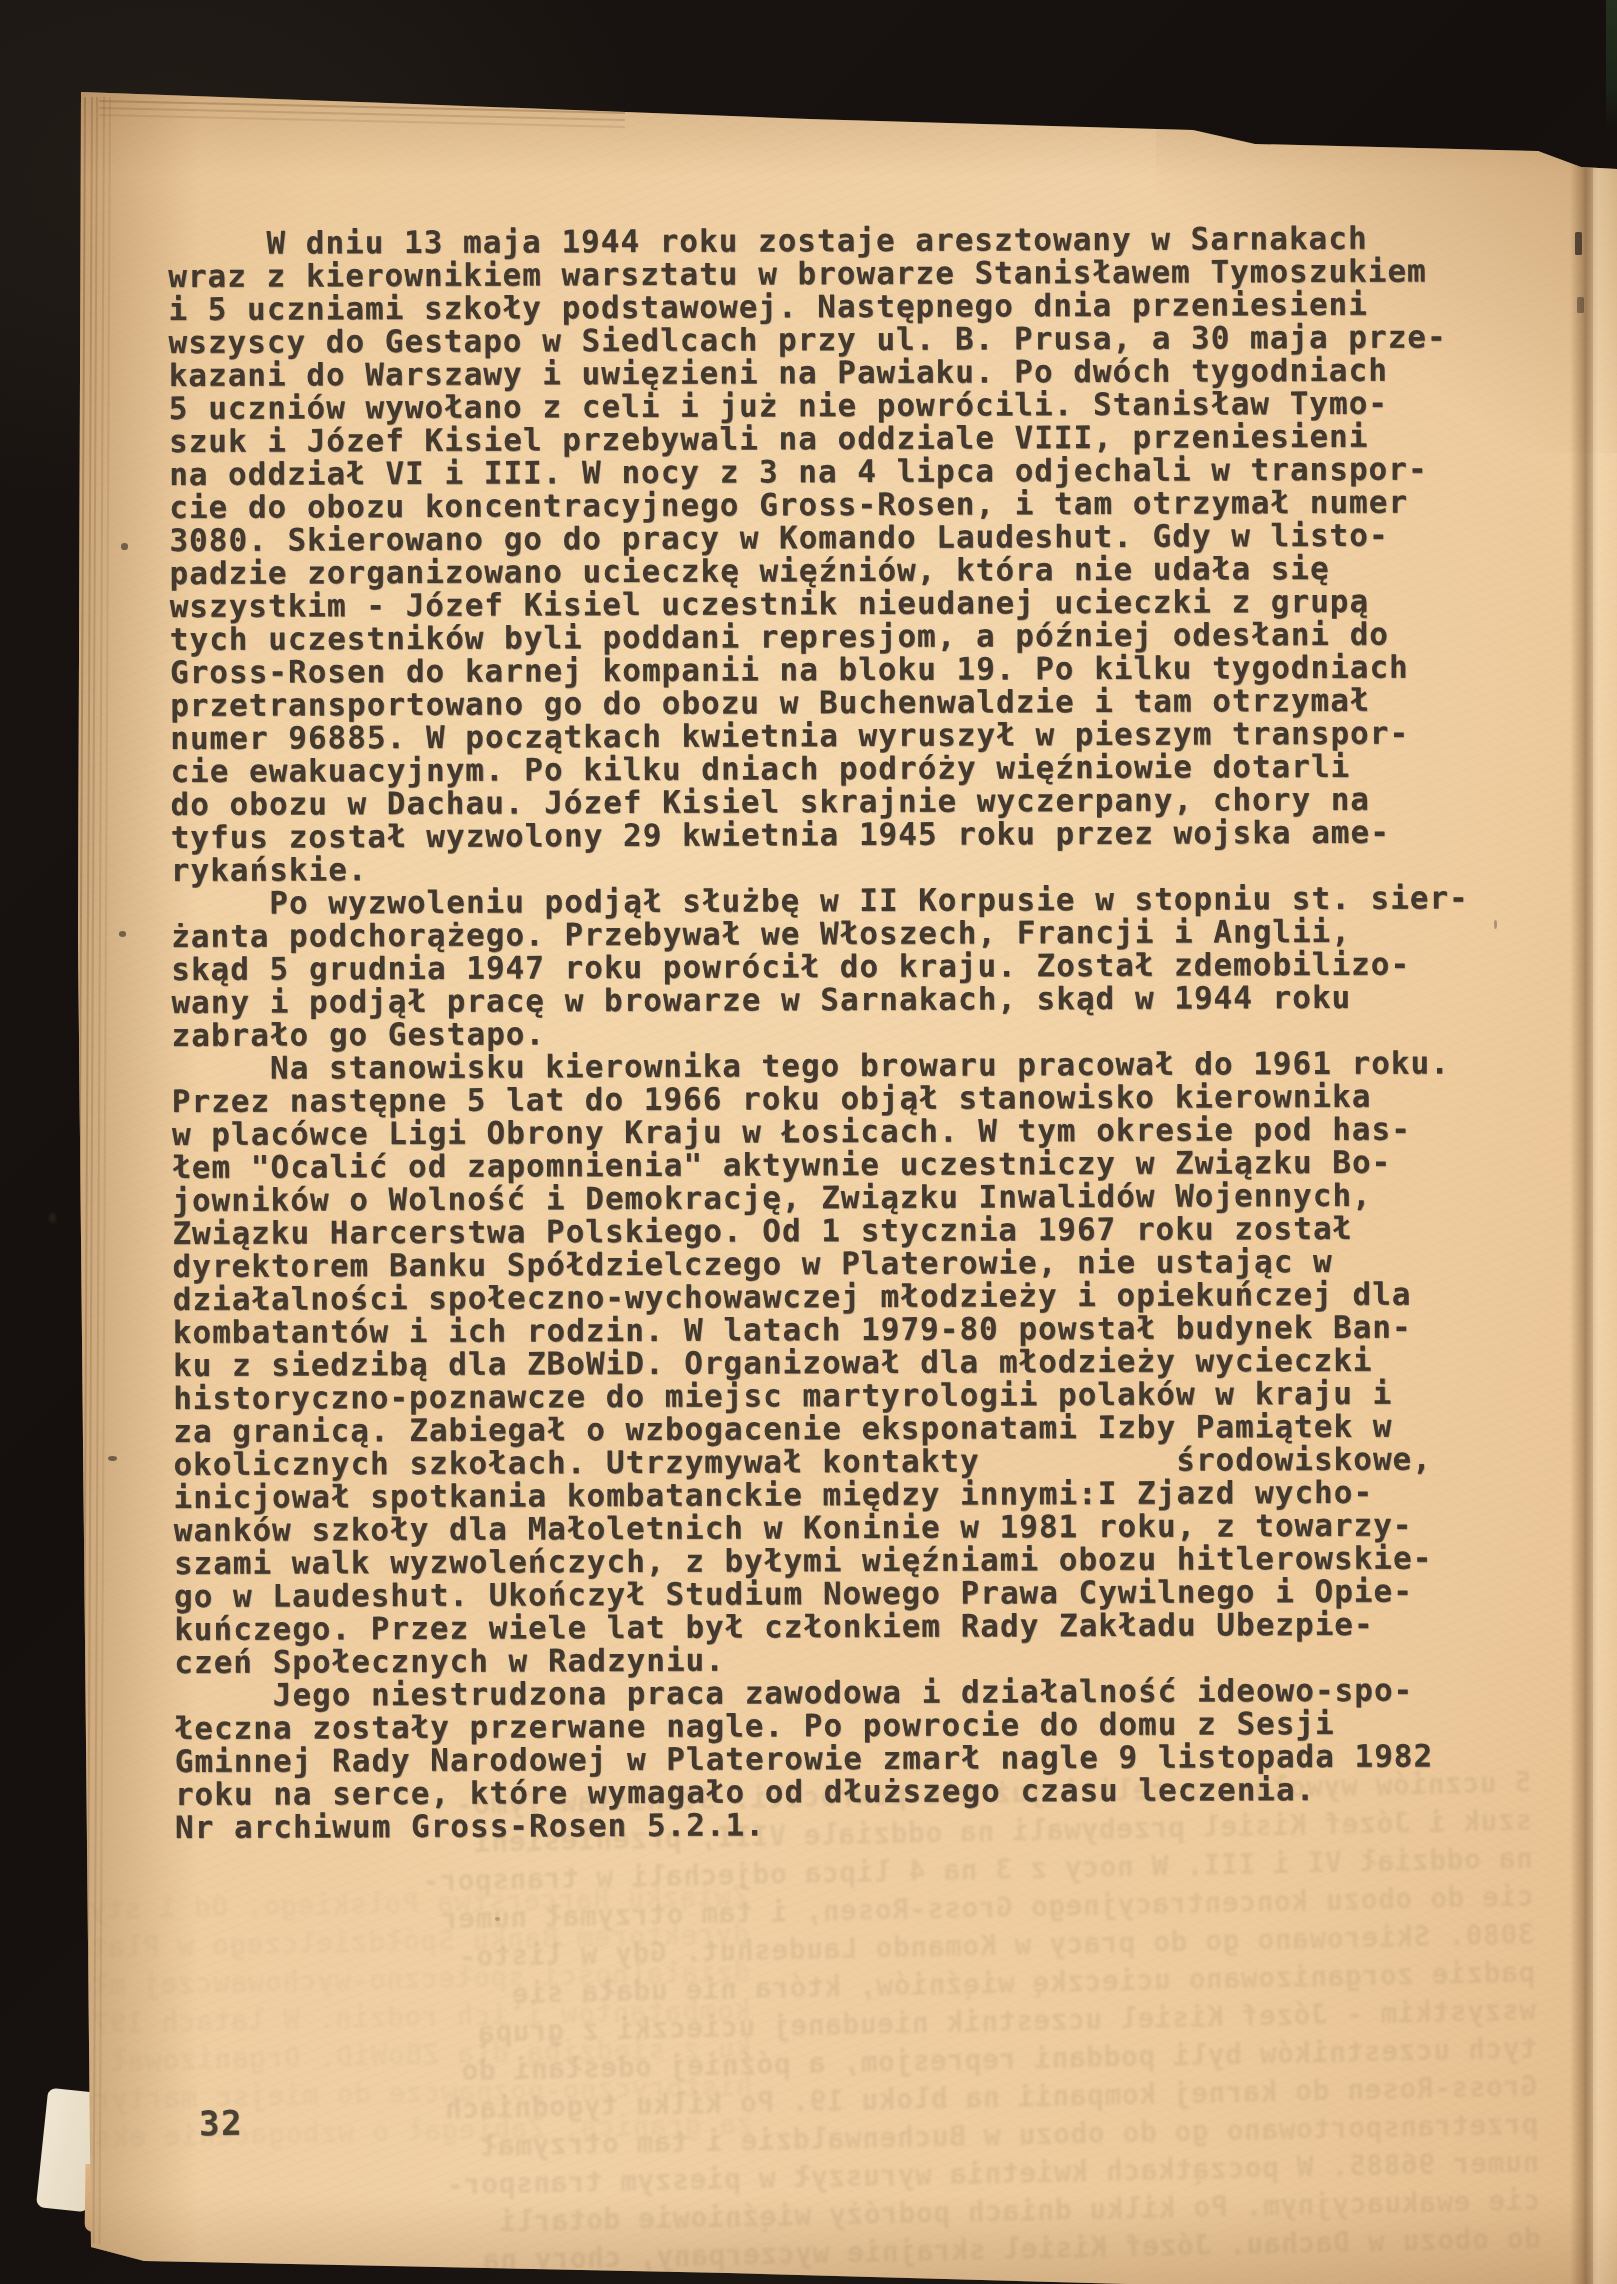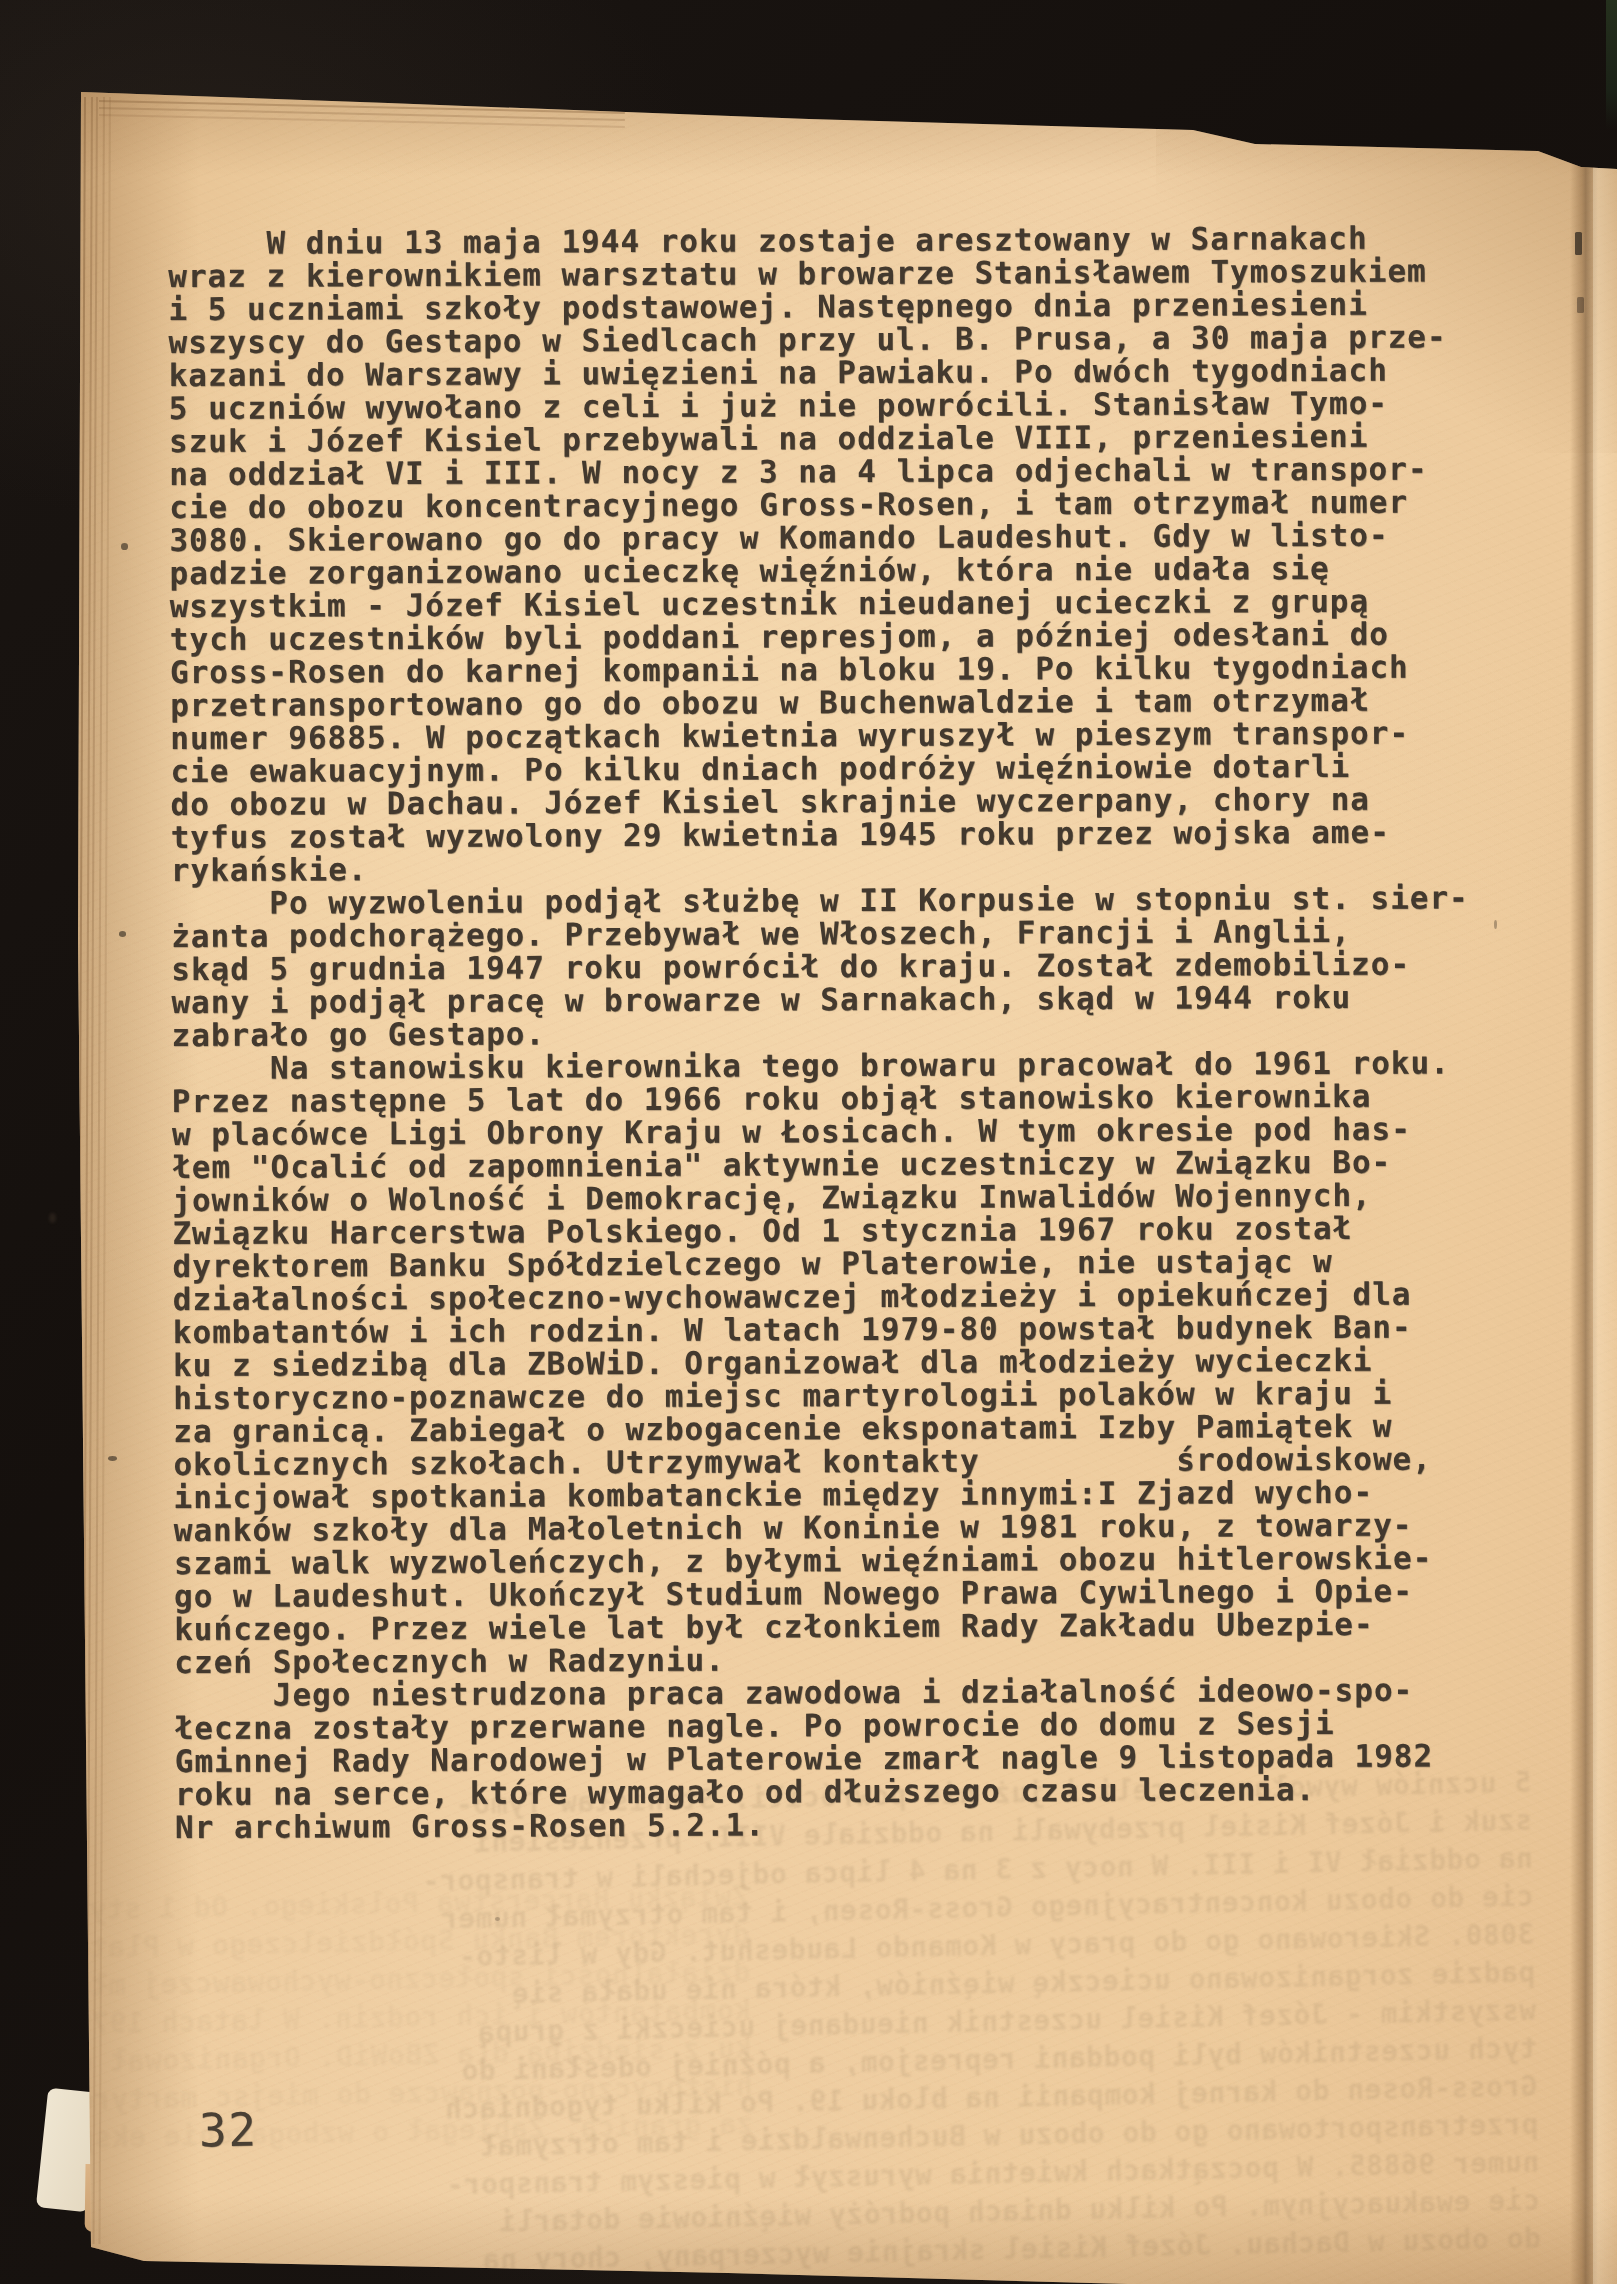--- a/index.html
+++ b/index.html
@@ -64,21 +64,21 @@
   .bleed{
     position:absolute;z-index:2;color:#8a7354;font-weight:bold;white-space:pre;
     font-size:27.5px;line-height:38px;letter-spacing:0.8px;
     transform:scaleX(-1) rotate(1.2deg);filter:blur(1.3px);
   }
   .bleed .line{white-space:pre;}
   .bleed-a{left:841px;top:1722px;width:695px;opacity:.15;}
   .bleed-b{left:137px;top:1835px;width:614px;opacity:.06;}
   .page-number{
     position:absolute;left:199px;top:2055px;z-index:3;color:#4a4034;
-    font-size:46px;font-weight:normal;letter-spacing:1.6px;
+    font-size:34px;font-weight:bold;letter-spacing:1.6px;
     text-shadow:0.5px 0.6px 0.8px rgba(62,52,40,.5);transform:rotate(-1deg);
   }
 </style>
 </head>
 <body>
 
 <div class="stage">
 
   <div class="bg-fleck" style="left:259px;top:372px;width:8px;height:6.5px;"></div>
   <div class="bg-fleck" style="left:49px;top:1213px;width:6.5px;height:9.7px;"></div>

